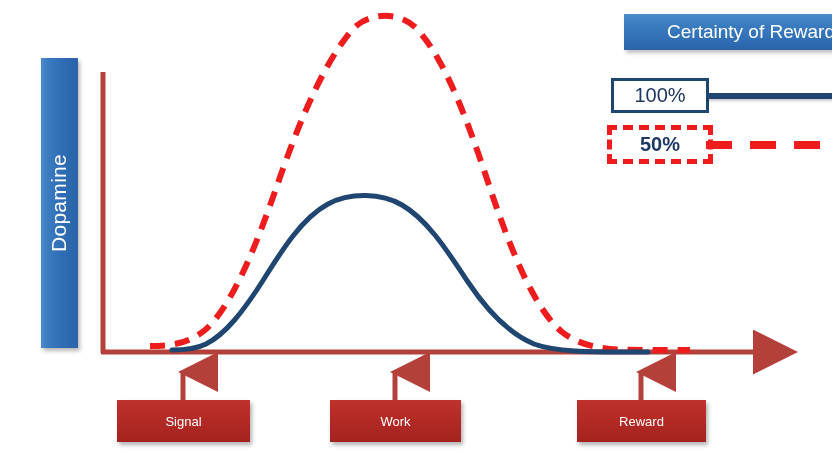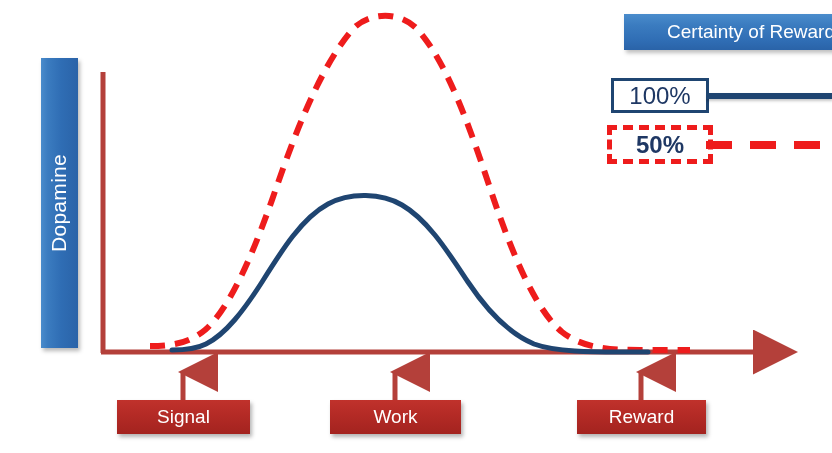--- a/index.html
+++ b/index.html
@@ -66,21 +66,21 @@
   }
 
   
   .legend-box {
     position: absolute;
     background: #ffffff;
     display: flex;
     align-items: center;
     justify-content: center;
     color: #1f3864;
-    font-size: 24px;
+    font-size: 20px;
     box-sizing: border-box;
   }
   #legend-box-100 {
     left: 611px;
     top: 78px;
     width: 98px;
     height: 35px;
     border: 3px solid #1f4571;
   }
   #legend-box-50 {
@@ -107,28 +107,28 @@
     width: 126px;
     height: 8px;
     background: repeating-linear-gradient(to right,
         #ee1c1c 0px, #ee1c1c 26px,
         rgba(255,255,255,0) 26px, rgba(255,255,255,0) 44px);
   }
 
   
   .event-label {
     position: absolute;
-    height: 34px;
+    height: 42px;
     background: linear-gradient(to bottom, #c0322c 0%, #b52b26 40%, #a3231f 100%);
     box-shadow: 2px 3px 4px rgba(0,0,0,0.3);
     display: flex;
     align-items: center;
     justify-content: center;
     color: #ffffff;
-    font-size: 19px;
+    font-size: 13px;
   }
   #event-signal { left: 117px; top: 400px; width: 133px; }
   #event-work   { left: 330px; top: 400px; width: 131px; }
   #event-reward { left: 577px; top: 400px; width: 129px; }
 </style>
 </head>
 <body>
 
 <div id="stage">
 

